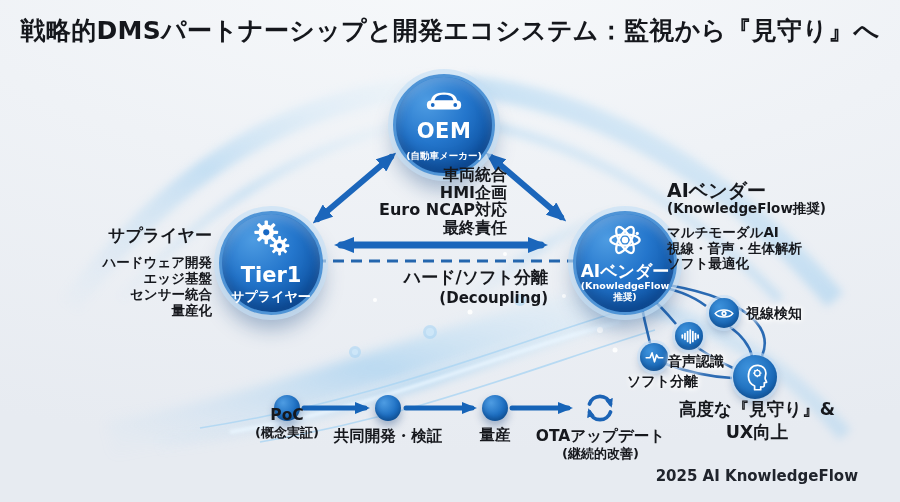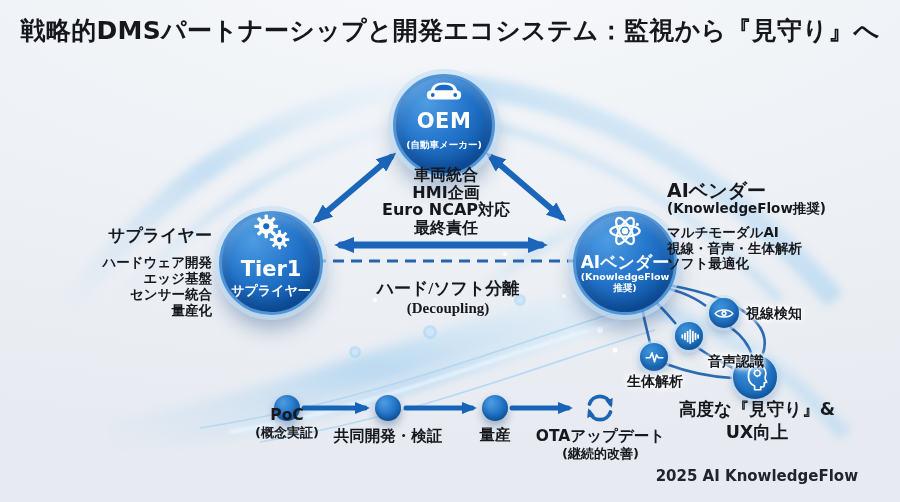--- a/index.html
+++ b/index.html
@@ -11,21 +11,21 @@
   }
   .abs{position:absolute;}
   .title{
     top:14px;left:0;right:0;text-align:center;
     font-size:25px;font-weight:800;letter-spacing:.3px;color:#15171c;
   }
   svg.layer{position:absolute;left:0;top:0;width:900px;height:502px;}
   
   .node{
     position:absolute;border-radius:50%;
-    display:flex;flex-direction:column;align-items:center;
+    display:flex;flex-direction:column;align-items:center;justify-content:center;
     color:#fff;text-align:center;
     background:radial-gradient(circle at 32% 26%, #4e9ce2 0%, #2476cc 42%, #1057a8 76%, #0b4a97 100%);
     border:3px solid #4f94d6;
     box-shadow:0 0 0 5px rgba(198,224,246,.65), 0 14px 20px rgba(21,70,130,.35),
                inset 0 -9px 14px rgba(6,38,88,.35), inset 0 6px 10px rgba(255,255,255,.22);
   }
   .node-oem{left:393px;top:74px;width:96px;height:96px;}
   .node-tier1{left:219px;top:211px;width:98px;height:98px;}
   .node-ai{left:573px;top:211px;width:98px;height:98px;}
   .node .nlabel{font-weight:800;line-height:1.05;}
@@ -34,27 +34,27 @@
   .node-ai .nlabel{font-size:17px;}
   .node .nsub{font-weight:700;}
   .node-oem .nsub{font-size:9.5px;margin-top:7px;}
   .node-tier1 .nsub{font-size:13px;margin-top:2px;}
   .node-ai .nsub{font-size:9.5px;line-height:1.15;}
   .nicon{display:block;margin-bottom:2px;}
   
   .panel-sup{top:224px;left:30px;width:182px;text-align:right;}
   .panel-sup .ptitle{font-size:17px;font-weight:800;margin-bottom:7px;}
   .panel-sup .pitem{font-size:13.5px;font-weight:700;line-height:16px;}
-  .panel-oem{top:166px;left:361px;width:170px;text-align:center;}
+  .panel-oem{top:166px;left:337px;width:170px;text-align:right;}
   .panel-oem .pitem{font-size:16px;font-weight:800;line-height:17.5px;}
   .panel-ai{top:180px;left:667px;width:210px;text-align:left;}
   .panel-ai .ptitle{font-size:19px;font-weight:800;line-height:20px;}
   .panel-ai .psub{font-size:13.5px;font-weight:700;margin-bottom:7px;}
   .panel-ai .pitem{font-size:13.5px;font-weight:700;line-height:15.5px;}
-  .dec{top:277px;left:348px;width:200px;text-align:center;font-family:Liberation Serif, serif;}
+  .dec{top:266px;left:348px;width:200px;text-align:right;}
   .dec .d1{font-size:17px;font-weight:800;}
   .dec .d2{font-size:15px;font-weight:800;}
   
   .tdot{
     position:absolute;width:26px;height:26px;border-radius:50%;
     background:radial-gradient(circle at 35% 30%, #4e9ce2 0%, #1d6fc2 55%, #0f569d 100%);
     box-shadow:0 5px 8px rgba(18,60,120,.35), inset 0 -3px 5px rgba(4,30,70,.3);
   }
   .tlabel{position:absolute;text-align:center;}
   .tlabel .l1{font-size:15.5px;font-weight:800;line-height:18px;}
@@ -323,22 +323,22 @@
           <line x1="25" y1="20.6" x2="25" y2="22.4"></line>
         <line x1="19.6" y1="17" x2="21.4" y2="17"></line>
           <line x1="28.6" y1="17" x2="30.4" y2="17"></line>
         <line x1="21.3" y1="13.3" x2="22.5" y2="14.5"></line>
           <line x1="27.5" y1="19.5" x2="28.7" y2="20.7"></line>
       </g>
     </svg>
   </div>
 
   <div class="clabel" style="left:746px;top:305px;">視線検知</div>
-  <div class="clabel" style="left:668px;top:353px;padding-left:40px;">音声認識</div>
-  <div class="clabel" style="left:627px;top:373px;">生体解析</div>
+  <div class="clabel" style="left:668px;top:353px;">音声認識</div>
+  <div class="clabel" style="left:627px;top:373px;">ソフト分離</div>
 
   <div class="abs outcome">
     <div class="o1">高度な『見守り』&amp;</div>
     <div class="o2">UX向上</div>
   </div>
 
   <div class="abs footer">2025 AI KnowledgeFlow</div>
 
 </div>
 

